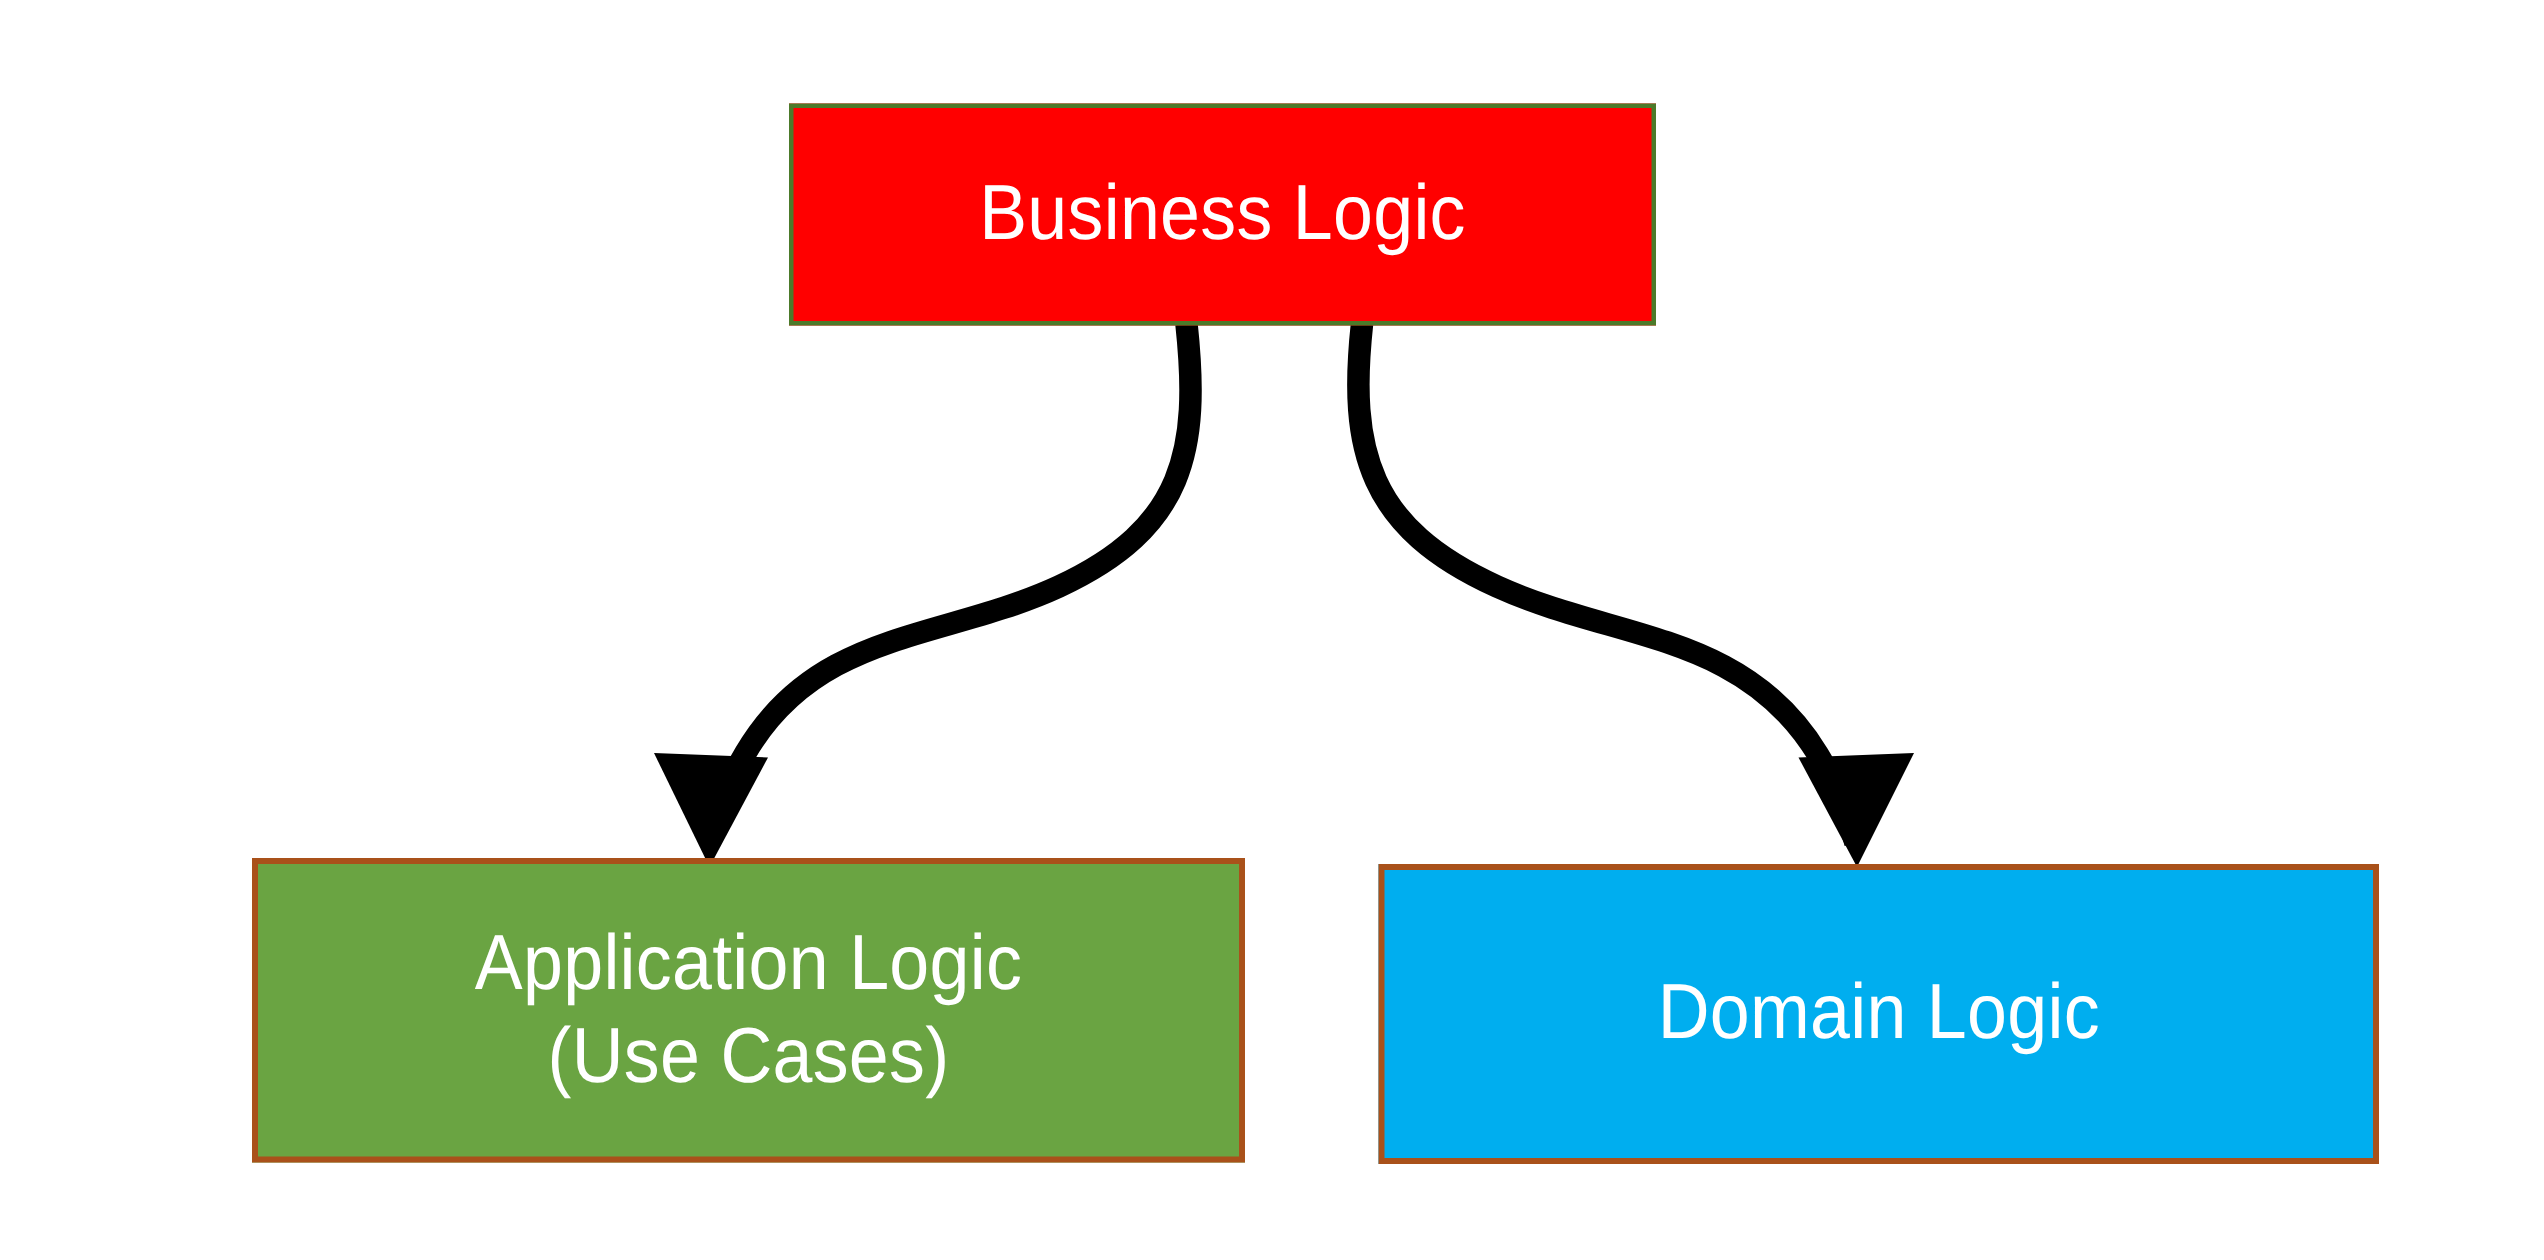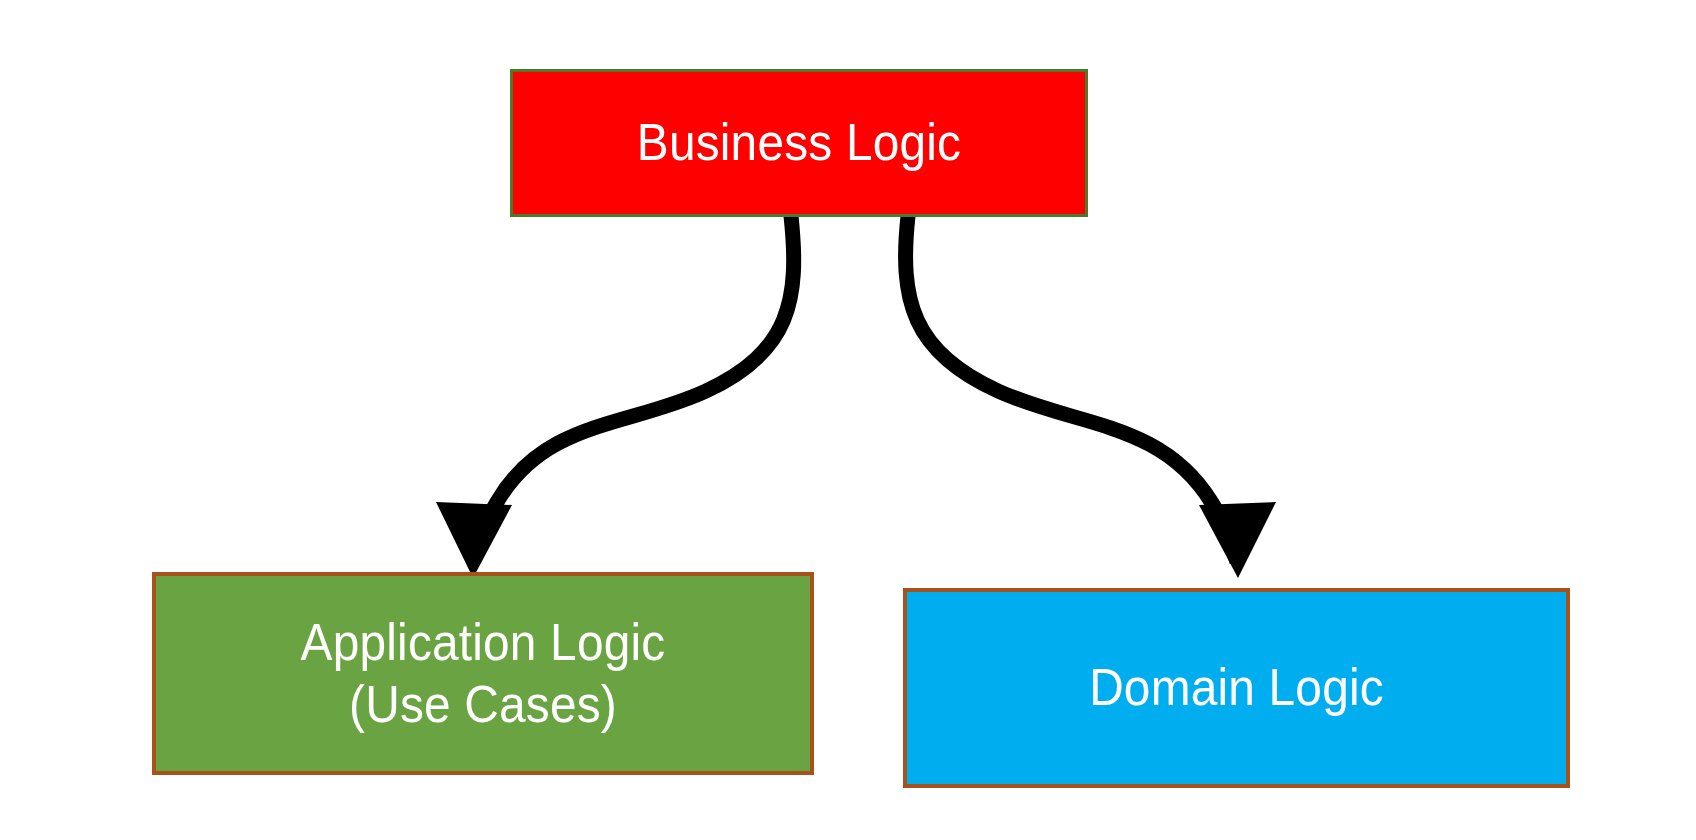--- a/index.html
+++ b/index.html
@@ -32,20 +32,21 @@
     display: flex;
     align-items: center;
     justify-content: center;
     text-align: center;
     color: #FFFFFF;
     font-family: "Liberation Sans", sans-serif;
     font-weight: 400;
     line-height: 1.18;
     letter-spacing: 0.2px;
     z-index: 2;
+    margin-left: 16px;
   }
   .node-label {
     display: block;
     width: 100%;
     white-space: pre-line;
     transform: scaleX(0.92);
     transform-origin: center center;
   }
 
   
@@ -66,21 +67,21 @@
     width: 662px;
     height: 203px;
     background: #6AA442;
     border: 4px solid #A9511A;
     font-size: 52px;
   }
 
   
   #node-domain-logic {
     left: 903px;
-    top: 588px;
+    top: 576px;
     width: 667px;
     height: 200px;
     background: #00AEEF;
     border: 4px solid #A9511A;
     font-size: 52px;
   }
 </style>
 </head>
 <body>
 

